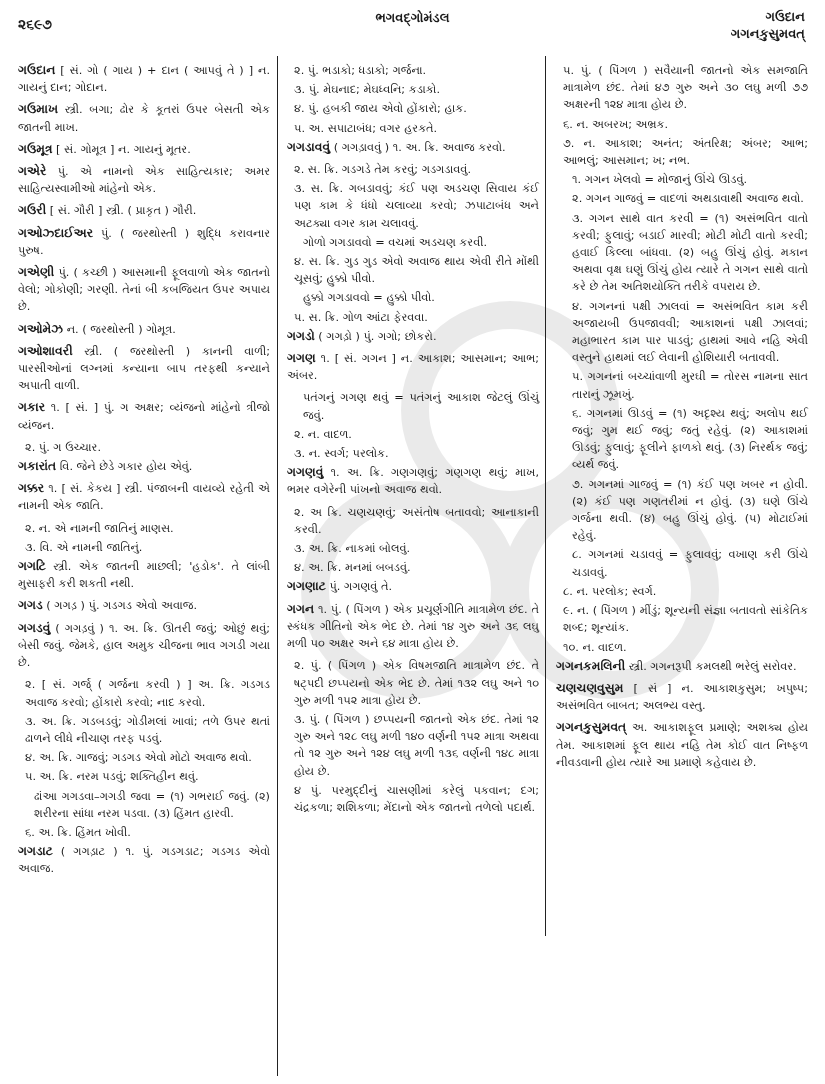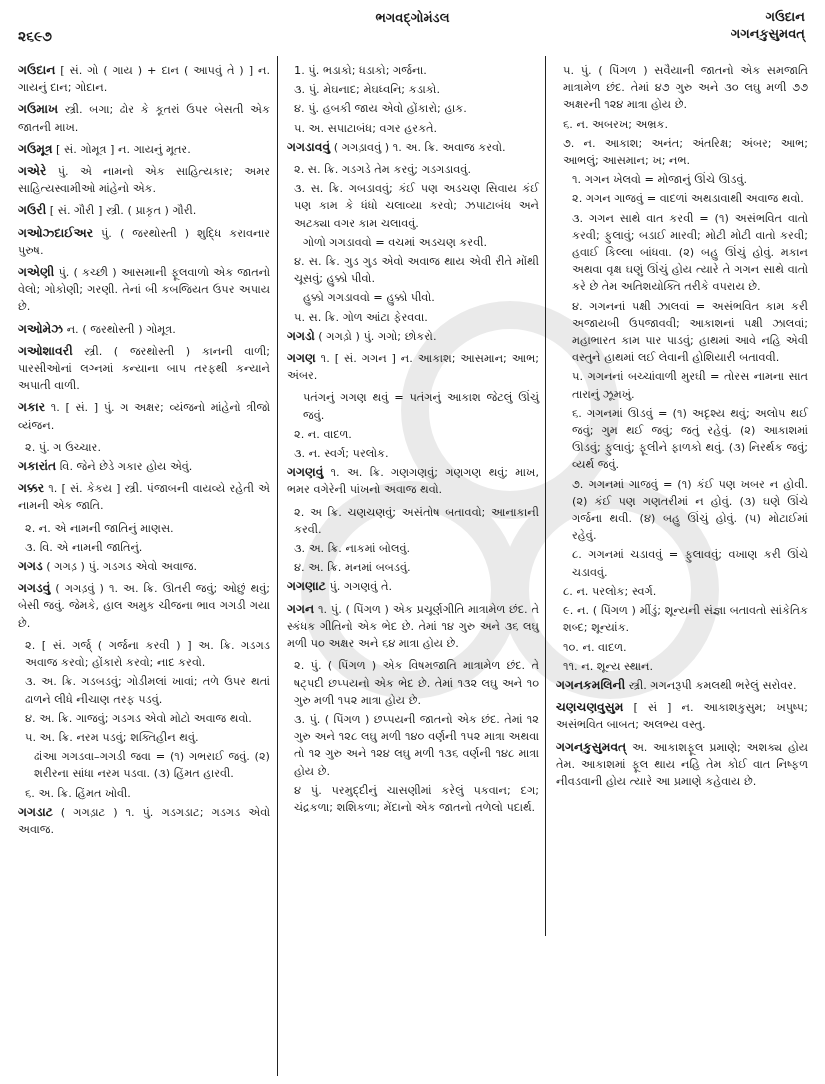--- a/index.html
+++ b/index.html
@@ -1,20 +1,20 @@
 <!DOCTYPE html>
 <html><head>
 <meta charset="utf-8">
 <style>
   html, body { margin:0; padding:0; background:#fff; }
   body { width:825px; height:1084px; position:relative; overflow:hidden;
          font-family:"DejaVu Sans", sans-serif; color:#1a1a1a; }
   .watermark { position:absolute; left:300px; top:300px; width:420px; height:420px; pointer-events:none; opacity:0.08; }
   .header { position:absolute; left:0; top:0; width:825px; height:50px; }
-  .pg-num { position:absolute; left:18px; top:28px; font-size:14px; font-weight:bold; }
+  .pg-num { position:absolute; left:18px; top:16px; font-size:14px; font-weight:bold; }
   .pg-title { position:absolute; left:0; right:0; top:10px; text-align:center; font-size:13px; font-weight:bold; }
   .guide { position:absolute; right:20px; top:8px; text-align:right; font-size:13px; font-weight:bold; line-height:17px; }
   .col { position:absolute; top:62px; font-size:11.3px; line-height:17.2px; }
   .col1 { left:18px; width:252px; }
   .col2 { left:287px; width:252px; }
   .col3 { left:556px; width:252px; }
   .divider { position:absolute; top:56px; width:0; border-left:1.6px solid #222; }
   .d1 { left:277px; height:1020px; }
   .d2 { left:545px; height:880px; }
   .entry { margin:0 0 5px 0; text-align:justify; }
@@ -52,32 +52,33 @@
     <p class="entry"><span class="hw">ગઓઝ્દાઈઅર</span><span> પું. ( જરથોસ્તી ) શુદ્ધિ કરાવનાર પુરુષ.</span></p>
     <p class="entry"><span class="hw">ગએણી</span><span> પું. ( કચ્છી ) આસમાની ફૂલવાળો એક જાતનો વેલો; ગોકોણી; ગરણી. તેનાં બી કબજિયત ઉપર અપાય છે.</span></p>
     <p class="entry"><span class="hw">ગઓમેઝ</span><span> ન. ( જરથોસ્તી ) ગોમૂત્ર.</span></p>
     <p class="entry"><span class="hw">ગઓશાવરી</span><span> સ્ત્રી. ( જરથોસ્તી ) કાનની વાળી; પારસીઓનાં લગ્નમાં કન્યાના બાપ તરફથી કન્યાને અપાતી વાળી.</span></p>
     <p class="entry"><span class="hw">ગકાર</span><span> ૧. [ સં. ] પું. ગ અક્ષર; વ્યંજનો માંહેનો ત્રીજો વ્યંજન.</span></p>
     <p class="sub">૨. પું. ગ ઉચ્ચાર.</p>
     <p class="entry"><span class="hw">ગકારાંત</span><span> વિ. જેને છેડે ગકાર હોય એવું.</span></p>
     <p class="entry"><span class="hw">ગક્કર</span><span> ૧. [ સં. કેકય ] સ્ત્રી. પંજાબની વાયવ્યે રહેતી એ નામની એક જાતિ.</span></p>
     <p class="sub">૨. ન. એ નામની જાતિનું માણસ.</p>
     <p class="sub">૩. વિ. એ નામની જાતિનું.</p>
+    <p class="entry"><span class="hw">ગગટિ</span><span> સ્ત્રી. એક જાતની માછલી; 'હડોક'. તે લાંબી મુસાફરી કરી શકતી નથી.</span></p>
     <p class="entry"><span class="hw">ગગડ</span><span> ( ગગડ઼ ) પું. ગડગડ એવો અવાજ.</span></p>
     <p class="entry"><span class="hw">ગગડવું</span><span> ( ગગડ઼વું ) ૧. અ. ક્રિ. ઊતરી જવું; ઓછું થવું; બેસી જવું. જેમકે, હાલ અમુક ચીજના ભાવ ગગડી ગયા છે.</span></p>
     <p class="sub">૨. [ સં. ગર્જ્ ( ગર્જના કરવી ) ] અ. ક્રિ. ગડગડ અવાજ કરવો; હોંકારો કરવો; નાદ કરવો.</p>
     <p class="sub">૩. અ. ક્રિ. ગડબડવું; ગોડીમલાં ખાવાં; તળે ઉપર થતાં ઢાળને લીધે નીચાણ તરફ પડવું.</p>
     <p class="sub">૪. અ. ક્રિ. ગાજવું; ગડગડ એવો મોટો અવાજ થવો.</p>
     <p class="sub">૫. અ. ક્રિ. નરમ પડવું; શક્તિહીન થવું.</p>
     <p class="idiom">ઢાંઆ ગગડવા–ગગડી જવા = (૧) ગભરાઈ જવું. (૨) શરીરના સાંધા નરમ પડવા. (૩) હિંમત હારવી.</p>
     <p class="sub">૬. અ. ક્રિ. હિંમત ખોવી.</p>
     <p class="entry"><span class="hw">ગગડાટ</span><span> ( ગગડ઼ાટ ) ૧. પું. ગડગડાટ; ગડગડ એવો અવાજ.</span></p>
   </div>
 <div class="col col2">
-    <p class="sub">1. પું. ભડાકો; ધડાકો; ગર્જના.</p>
+    <p class="sub">૨. પું. ભડાકો; ધડાકો; ગર્જના.</p>
     <p class="sub">૩. પું. મેઘનાદ; મેઘધ્વનિ; કડાકો.</p>
     <p class="sub">૪. પું. હબકી જાય એવો હોંકારો; હાક.</p>
     <p class="sub">૫. અ. સપાટાબંધ; વગર હરકતે.</p>
     <p class="entry"><span class="hw">ગગડાવવું</span><span> ( ગગડ઼ાવવું ) ૧. અ. ક્રિ. અવાજ કરવો.</span></p>
     <p class="sub">૨. સ. ક્રિ. ગડગડે તેમ કરવું; ગડગડાવવું.</p>
     <p class="sub">૩. સ. ક્રિ. ગબડાવવું; કંઈ પણ અડચણ સિવાય કંઈ પણ કામ કે ધંધો ચલાવ્યા કરવો; ઝપાટાબંધ અને અટક્યા વગર કામ ચલાવવું.</p>
     <p class="idiom">ગોળો ગગડાવવો = વચમાં અડચણ કરવી.</p>
     <p class="sub">૪. સ. ક્રિ. ગુડ ગુડ એવો અવાજ થાય એવી રીતે મોંથી ચૂસવું; હુક્કો પીવો.</p>
     <p class="idiom">હુક્કો ગગડાવવો = હુક્કો પીવો.</p>
     <p class="sub">૫. સ. ક્રિ. ગોળ આંટા ફેરવવા.</p>
@@ -104,17 +105,16 @@
     <p class="idiom">૨. ગગન ગાજવું = વાદળાં અથડાવાથી અવાજ થવો.</p>
     <p class="idiom">૩. ગગન સાથે વાત કરવી = (૧) અસંભવિત વાતો કરવી; ફુલાવું; બડાઈ મારવી; મોટી મોટી વાતો કરવી; હવાઈ કિલ્લા બાંધવા. (૨) બહુ ઊંચું હોવું. મકાન અથવા વૃક્ષ ઘણું ઊંચું હોય ત્યારે તે ગગન સાથે વાતો કરે છે તેમ અતિશયોક્તિ તરીકે વપરાય છે.</p>
     <p class="idiom">૪. ગગનનાં પક્ષી ઝાલવાં = અસંભવિત કામ કરી અજાયબી ઉપજાવવી; આકાશનાં પક્ષી ઝાલવાં; મહાભારત કામ પાર પાડવું; હાથમાં આવે નહિ એવી વસ્તુને હાથમાં લઈ લેવાની હોશિયારી બતાવવી.</p>
     <p class="idiom">૫. ગગનનાં બચ્ચાંવાળી મુરઘી = તોરસ નામના સાત તારાનું ઝૂમખું.</p>
     <p class="idiom">૬. ગગનમાં ઊડવું = (૧) અદૃશ્ય થવું; અલોપ થઈ જવું; ગુમ થઈ જવું; જતું રહેવું. (૨) આકાશમાં ઊડવું; ફુલાવું; ફૂલીને ફાળકો થવું. (૩) નિરર્થક જવું; વ્યર્થ જવું.</p>
     <p class="idiom">૭. ગગનમાં ગાજવું = (૧) કંઈ પણ ખબર ન હોવી. (૨) કંઈ પણ ગણતરીમાં ન હોવું. (૩) ઘણે ઊંચે ગર્જના થવી. (૪) બહુ ઊંચું હોવું. (૫) મોટાઈમાં રહેવું.</p>
     <p class="idiom">૮. ગગનમાં ચડાવવું = ફુલાવવું; વખાણ કરી ઊંચે ચડાવવું.</p>
     <p class="sub">૮. ન. પરલોક; સ્વર્ગ.</p>
     <p class="sub">૯. ન. ( પિંગળ ) મીંડું; શૂન્યની સંજ્ઞા બતાવતો સાંકેતિક શબ્દ; શૂન્યાંક.</p>
     <p class="sub">૧૦. ન. વાદળ.</p>
-    <p class="sub">૧૧. ન. શૂન્ય સ્થાન.</p>
     <p class="entry"><span class="hw">ગગનકમલિની</span><span> સ્ત્રી. ગગનરૂપી કમલથી ભરેલું સરોવર.</span></p>
     <p class="entry"><span class="hw">ચણચણવુસુમ</span><span> [ સં ] ન. આકાશકુસુમ; ખપુષ્પ; અસંભવિત બાબત; અલભ્ય વસ્તુ.</span></p>
     <p class="entry"><span class="hw">ગગનકુસુમવત્</span><span> અ. આકાશફૂલ પ્રમાણે; અશક્ય હોય તેમ. આકાશમાં ફૂલ થાય નહિ તેમ કોઈ વાત નિષ્ફળ નીવડવાની હોય ત્યારે આ પ્રમાણે કહેવાય છે.</span></p>
   </div>
 
 </body></html>

